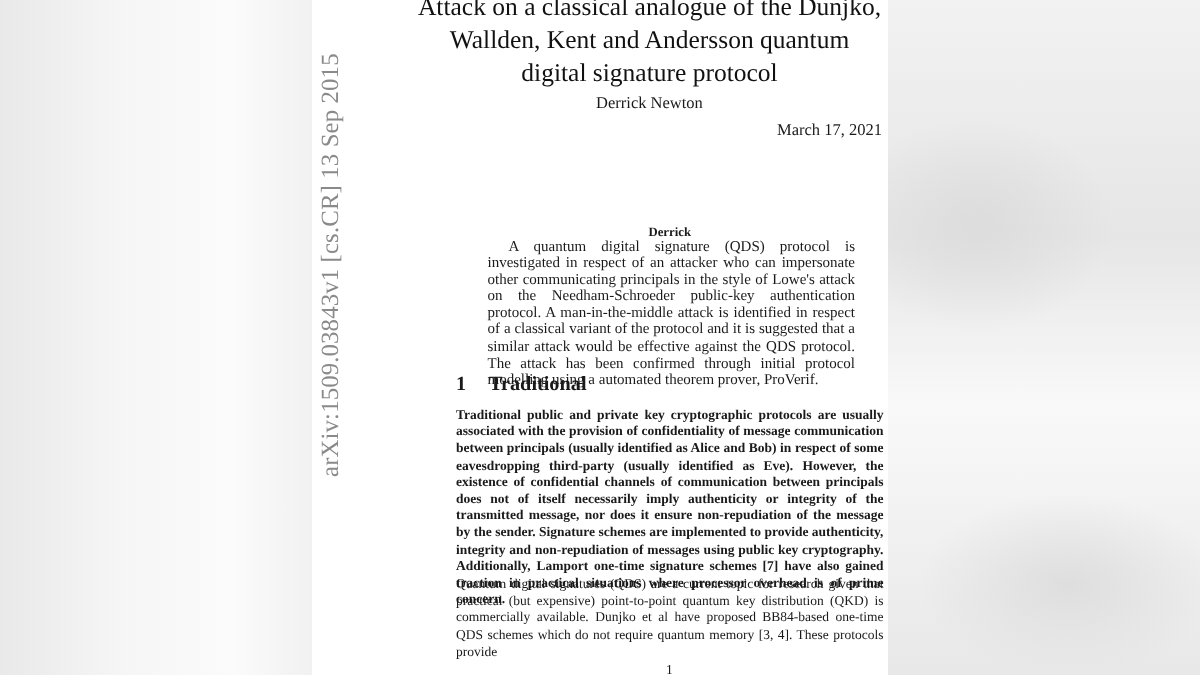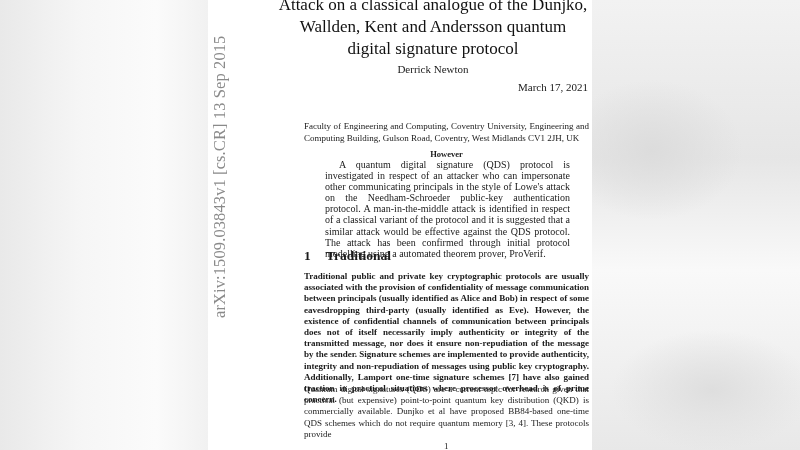--- a/index.html
+++ b/index.html
@@ -60,23 +60,22 @@
 <div class="bg-left"></div>
 <div class="bg-right"></div>
 
 <div class="page">
   <div class="stamp">arXiv:1509.03843v1  [cs.CR]  13 Sep 2015</div>
 
   <div class="title">Attack on a classical analogue of the Dunjko, Wallden, Kent and Andersson quantum digital signature protocol</div>
   <div class="author">Derrick Newton</div>
   <div class="date">March 17, 2021</div>
 
-  <div class="affil">Faculty of Engineering and Computing, Coventry University, Engineering and Computing Building, Gulson Road, Coventry, West Midlands CV1 2JH, UK</div>
 
-  <div class="abs-head">However</div>
+  <div class="abs-head">Derrick</div>
   <div class="abs-body">A quantum digital signature (QDS) protocol is investigated in respect of an attacker who can impersonate other communicating principals in the style of Lowe's attack on the Needham-Schroeder public-key authentication protocol. A man-in-the-middle attack is identified in respect of a classical variant of the protocol and it is suggested that a similar attack would be effective against the QDS protocol. The attack has been confirmed through initial protocol modelling using a automated theorem prover, ProVerif.</div>
 
   <div class="sec-head">
     <span class="num">1</span><span>Traditional</span>
   </div>
 
   <div class="para p1">Traditional public and private key cryptographic protocols are usually associated with the provision of confidentiality of message communication between principals (usually identified as Alice and Bob) in respect of some eavesdropping third-party (usually identified as Eve). However, the existence of confidential channels of communication between principals does not of itself necessarily imply authenticity or integrity of the transmitted message, nor does it ensure non-repudiation of the message by the sender. Signature schemes are implemented to provide authenticity, integrity and non-repudiation of messages using public key cryptography. Additionally, Lamport one-time signature schemes [7] have also gained traction in practical situations where processor overhead is of prime concern.</div>
   <div class="para p2">Quantum digital signatures (QDS) are a current topic for research given that practical (but expensive) point-to-point quantum key distribution (QKD) is commercially available. Dunjko et al have proposed BB84-based one-time QDS schemes which do not require quantum memory [3, 4]. These protocols provide</div>
 
   <div class="pageno">1</div>

